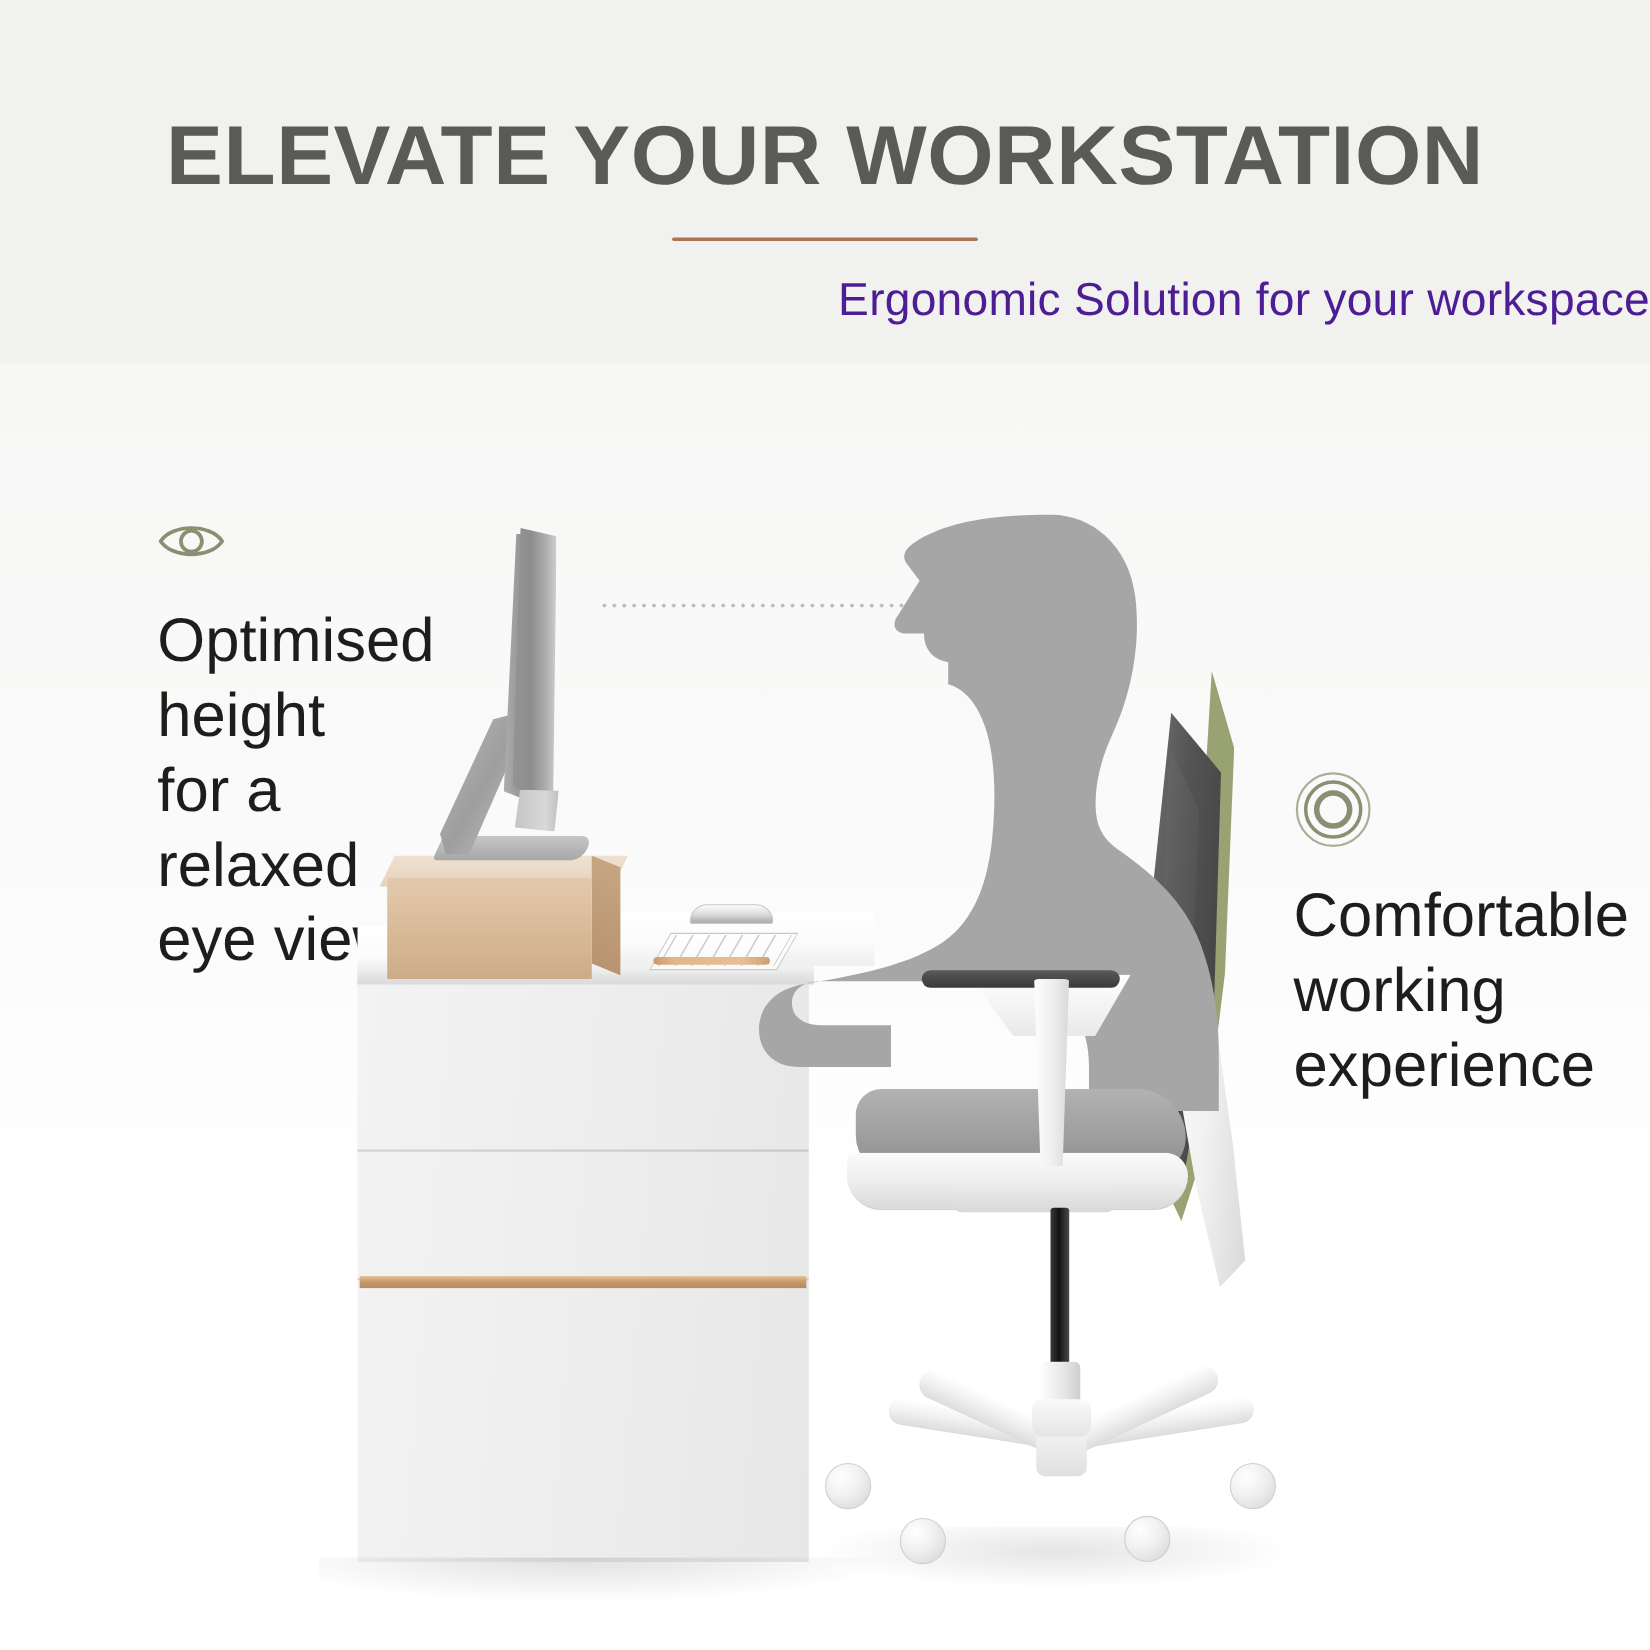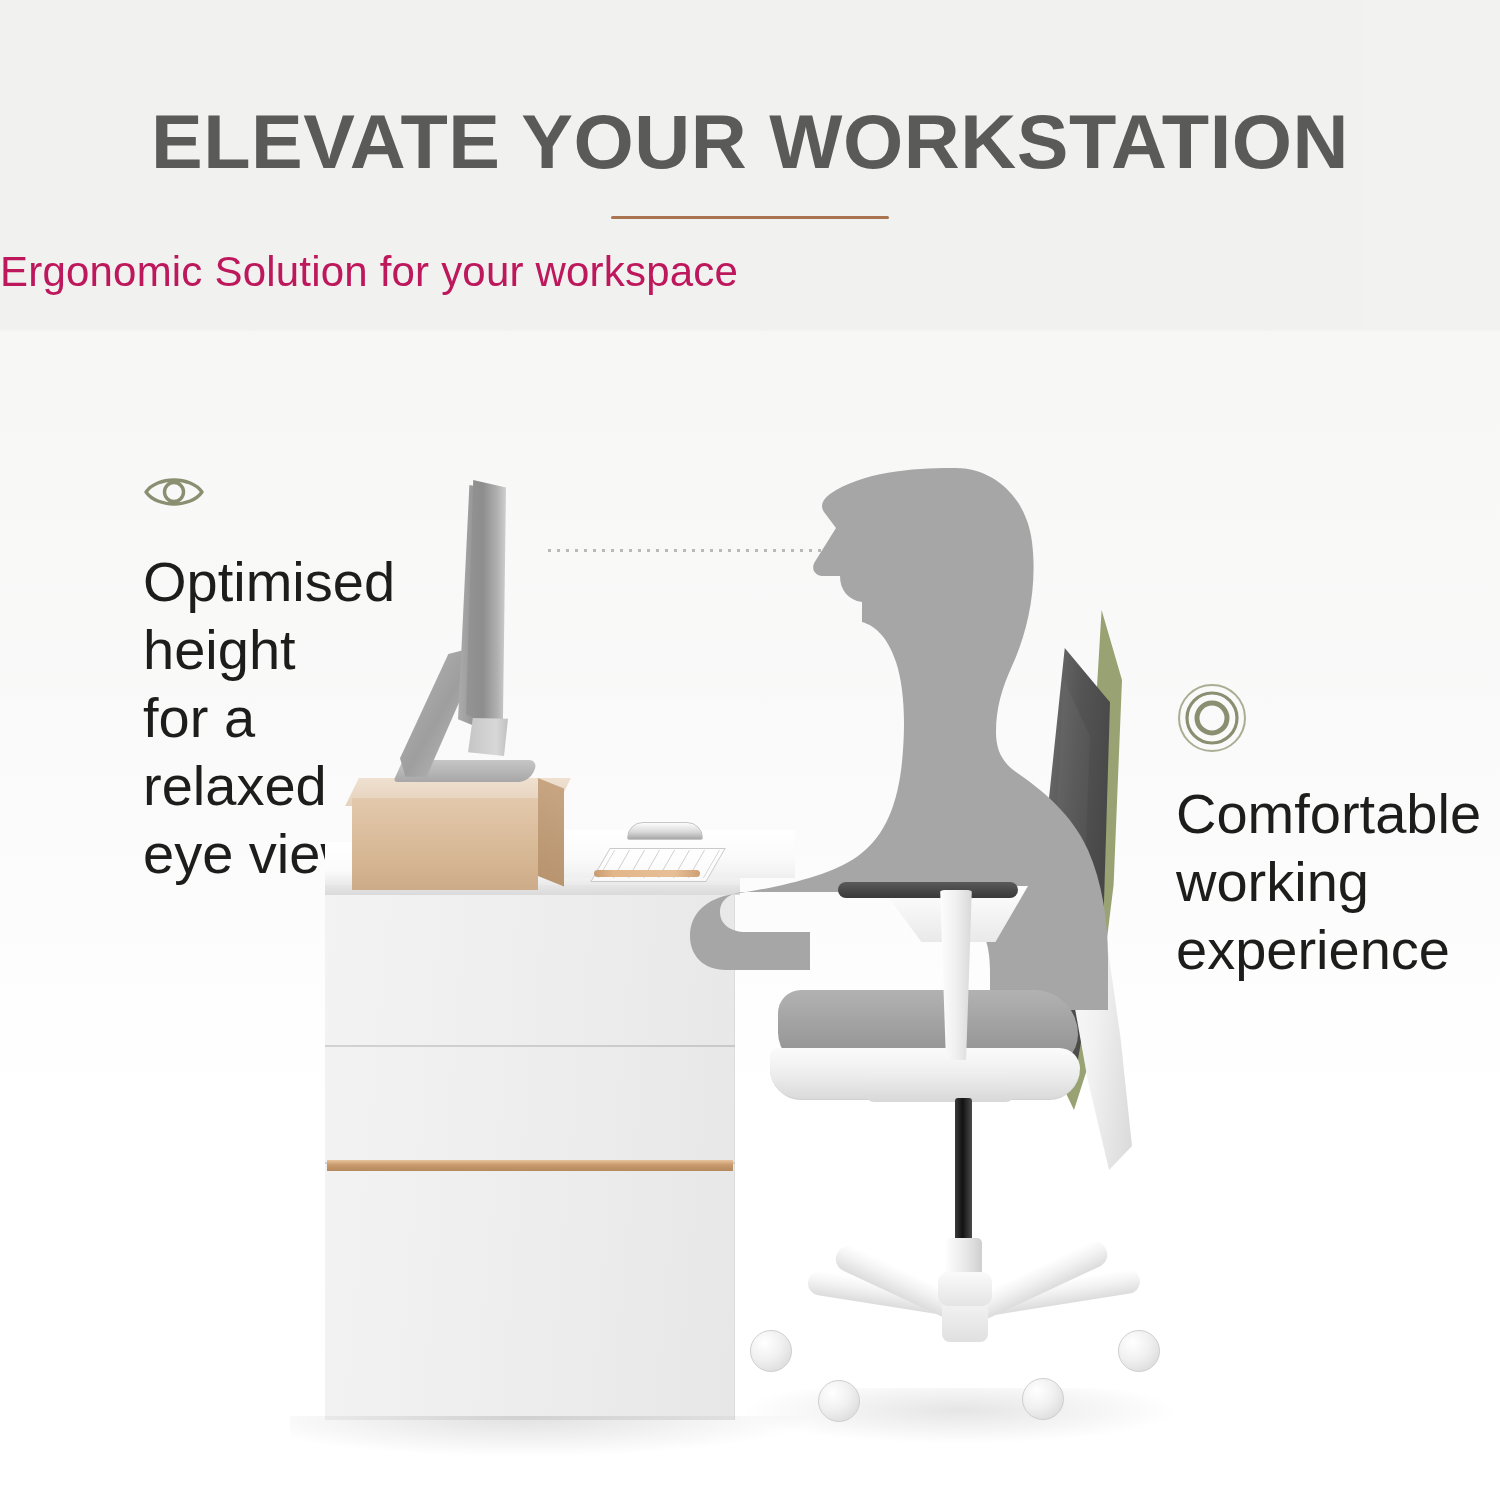--- a/index.html
+++ b/index.html
@@ -37,41 +37,41 @@
     white-space:nowrap;
   }
   #divider {
     position:absolute; left:611px; top:216px;
     width:278px; height:3px;
     background:#a9744f;
     border-radius:2px;
   }
   #subhead {
     position:absolute; left:0; top:248px; width:1500px;
-    text-align:left;
+    text-align:right;
     font-size:42px;
     font-weight:400;
-    color:#be185d;
+    color:#4c1d95;
     letter-spacing:0.2px;
     white-space:nowrap;
   }
 
   
   #scene { position:absolute; left:0; top:330px; width:1500px; height:1170px; }
 
   
   #callout-left { position:absolute; left:143px; top:140px; width:300px; }
   .callout-text {
     font-size:56px; line-height:68px; color:#1d1d1b; font-weight:400;
     white-space:pre-line;
   }
   #icon-eye { width:62px; height:44px; display:block; margin-bottom:34px; }
 
   
-  #callout-right { position:absolute; left:1176px; top:352px; width:300px; }
+  #callout-right { position:absolute; left:1176px; top:370px; width:300px; }
   #icon-target { width:72px; height:72px; display:block; margin-bottom:26px; }
 
   
   #sightline {
     position:absolute; left:545px; top:218px; width:362px; height:5px;
     background-image:radial-gradient(circle, #b9b9b6 1.7px, transparent 1.8px);
     background-size:9px 5px;
     background-repeat:repeat-x;
   }
 

